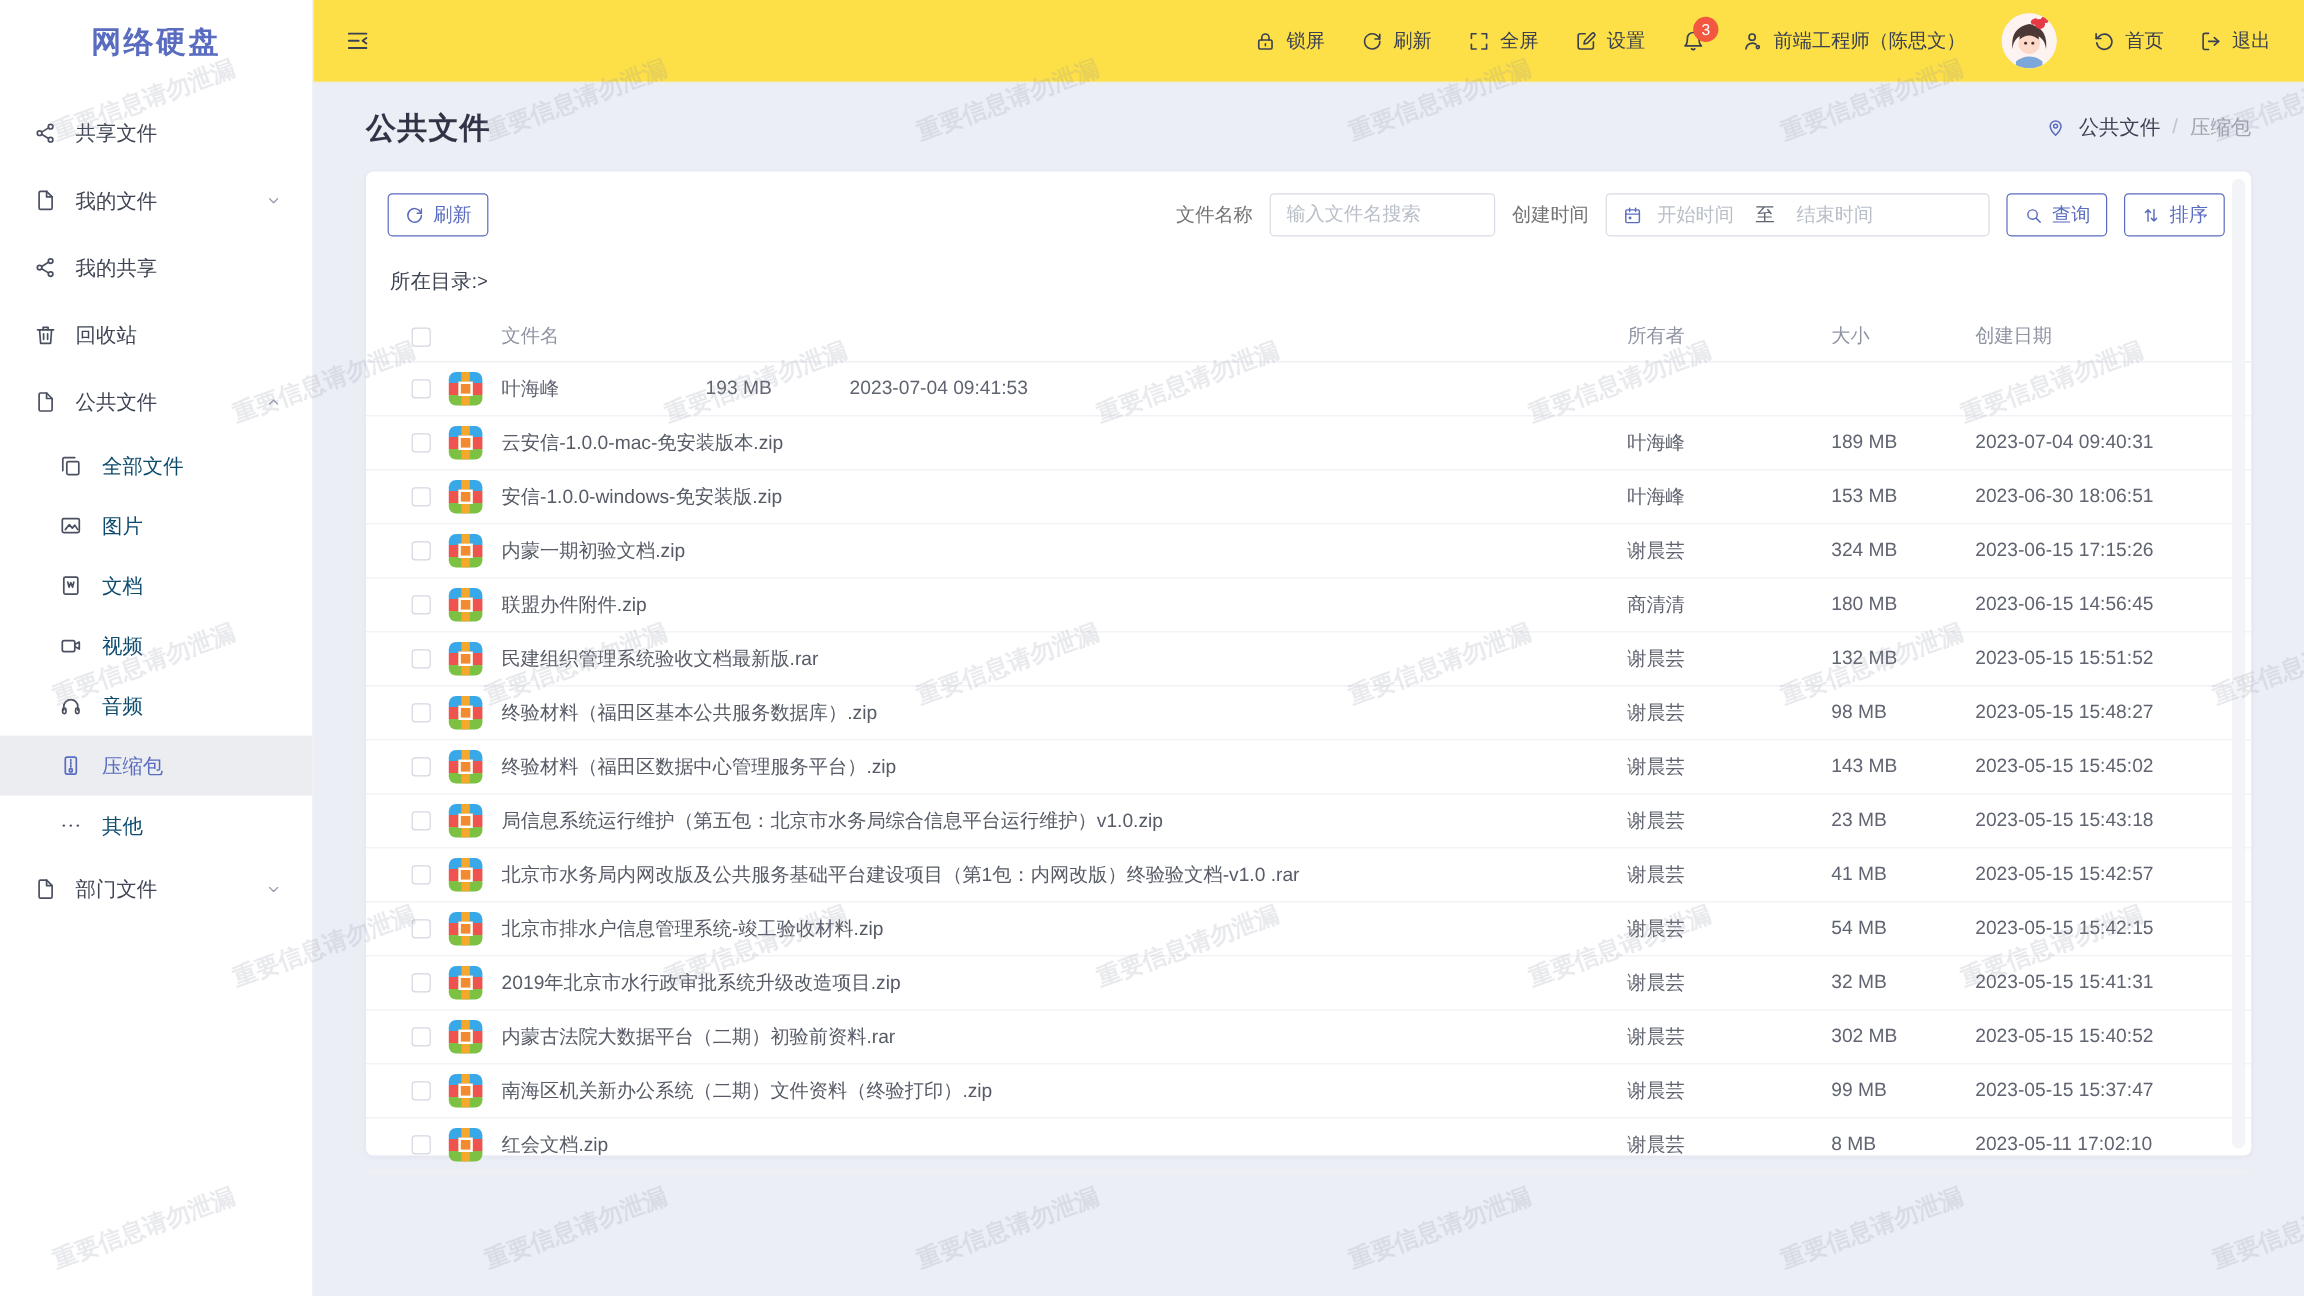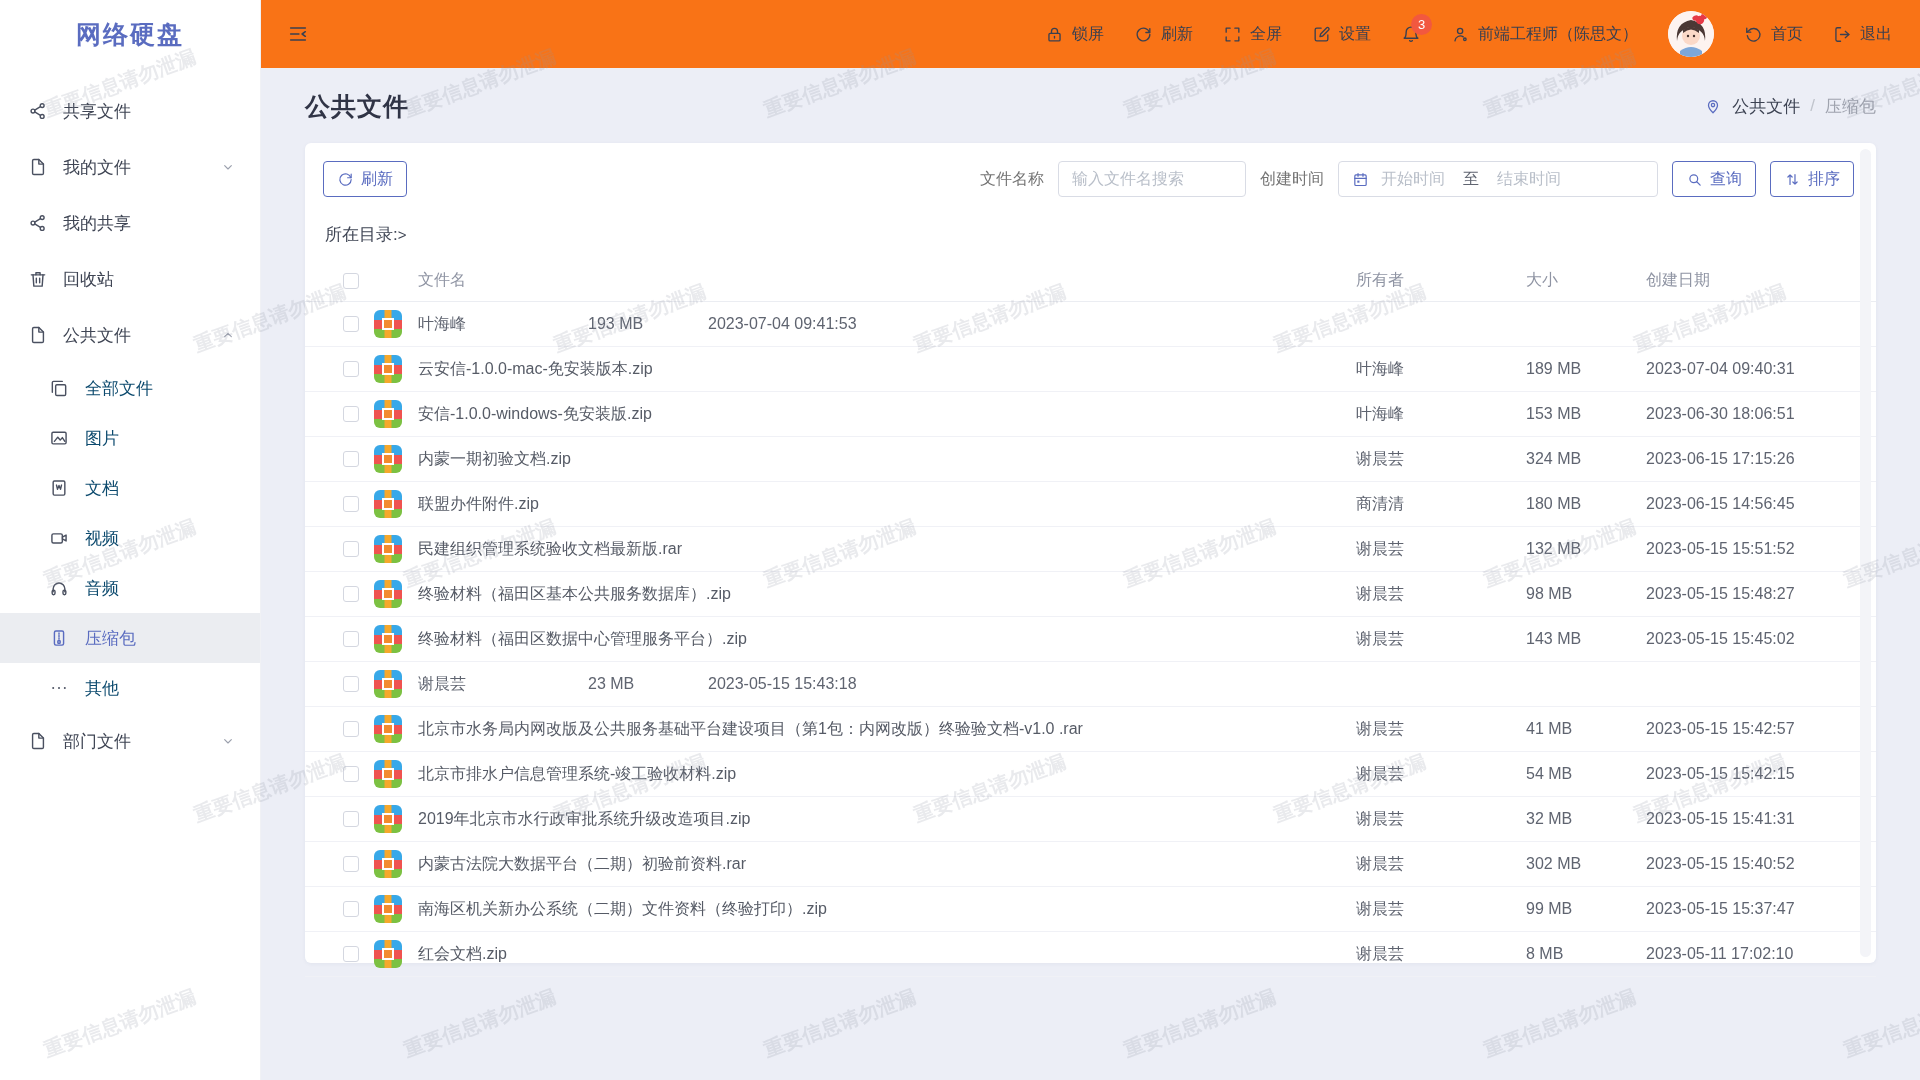--- a/index.html
+++ b/index.html
@@ -17,21 +17,21 @@
   .side-item { height:56px; display:flex; align-items:center; gap:15px; padding:0 24px 0 28px; font-size:17px; color:#3f4554; cursor:pointer; }
   .side-item .chev { margin-left:auto; color:#9ba0ad; }
   .side-item .s-ic { color:#4a5060; }
   .sub-item { height:50px; display:flex; align-items:center; gap:16px; padding-left:49px; font-size:17px; color:#0c4a6e; cursor:pointer; }
   .sub-item .s-ic { color:#4a5060; }
   .sub-item.active { background:#ebedf1; color:var(--accent); }
   .sub-item.active .s-ic { color:var(--accent); }
 
   
   .main { position:absolute; left:261px; right:0; top:0; bottom:0; }
-  .topbar { height:69px; background:#f97316; display:flex; align-items:center; justify-content:space-between; padding:0 28px 0 26px; border-bottom:1px solid #eef0f4; }
+  .topbar { height:69px; background:#fde047; display:flex; align-items:center; justify-content:space-between; padding:0 28px 0 26px; border-bottom:1px solid #eef0f4; }
   .collapse-btn { color:#3a4050; cursor:pointer; display:flex; }
   .tb-actions { display:flex; align-items:center; gap:30px; }
   .tb-item { display:flex; align-items:center; gap:8px; font-size:16px; color:#3a4050; cursor:pointer; white-space:nowrap; }
   .bell-wrap { position:relative; cursor:pointer; color:#3a4050; }
   .badge { position:absolute; top:-10px; right:-11px; min-width:21px; height:21px; padding:0 5px; border-radius:11px; background:var(--badge); color:#fff; font-size:13px; display:flex; align-items:center; justify-content:center; }
   .avatar { width:46px; height:46px; border-radius:50%; overflow:hidden; background:#fdf3f0; cursor:pointer; flex:0 0 auto; }
 
   
   .titlebar { height:74px; display:flex; align-items:center; justify-content:space-between; padding:0 44px; }
   .page-title { font-size:25px; font-weight:600; color:#303446; letter-spacing:1px; }
@@ -415,20 +415,21 @@
             <span class="cb"></span>
             <span class="zipfile"></span>
             <span class="cell-name">终验材料（福田区数据中心管理服务平台）.zip</span>
             <span class="col-owner">谢晨芸</span>
             <span class="col-size">143 MB</span>
             <span class="col-date">2023-05-15 15:45:02</span>
           </div>
           <div class="t-row">
             <span class="cb"></span>
             <span class="zipfile"></span>
+            <span class="cell-name">局信息系统运行维护（第五包：北京市水务局综合信息平台运行维护）v1.0.zip</span>
             <span class="col-owner">谢晨芸</span>
             <span class="col-size">23 MB</span>
             <span class="col-date">2023-05-15 15:43:18</span>
           </div>
           <div class="t-row">
             <span class="cb"></span>
             <span class="zipfile"></span>
             <span class="cell-name">北京市水务局内网改版及公共服务基础平台建设项目（第1包：内网改版）终验验文档-v1.0 .rar</span>
             <span class="col-owner">谢晨芸</span>
             <span class="col-size">41 MB</span>

